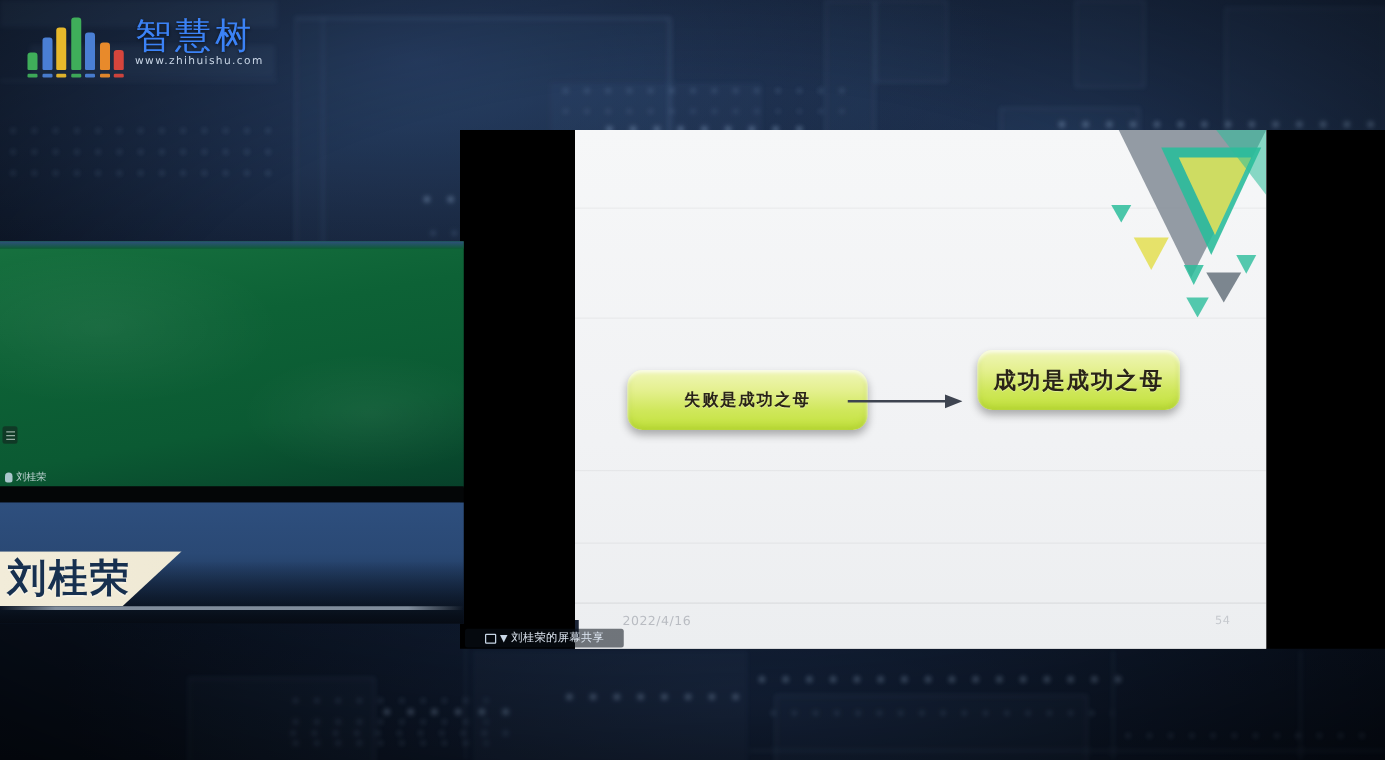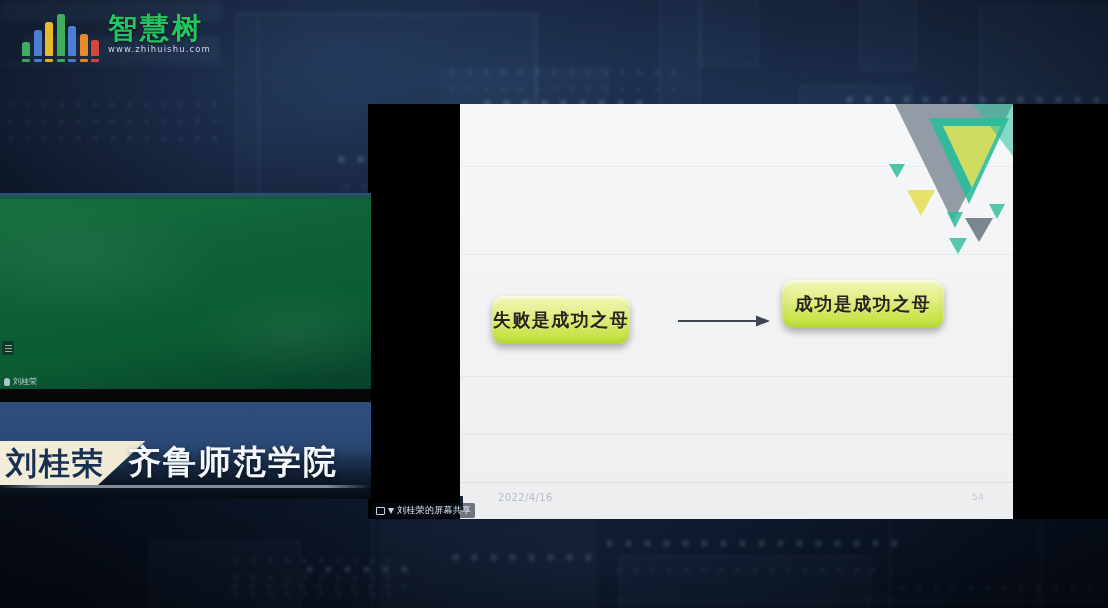--- a/index.html
+++ b/index.html
@@ -32,21 +32,21 @@
   .vig{ position:absolute; inset:0; pointer-events:none;
         background:radial-gradient(ellipse 85% 75% at 50% 45%, rgba(0,0,0,0) 45%, rgba(0,0,0,.55) 100%); }
 
   
   #brand{ position:absolute; left:22px; top:14px; display:flex; align-items:flex-end; gap:9px; z-index:14; }
   .bars{ display:flex; align-items:flex-end; gap:3.5px; height:42px; }
   .bar{ width:8px; border-radius:2.5px 2.5px 1px 1px; position:relative; }
   .bar::after{ content:""; position:absolute; left:0; right:0; bottom:-6px; height:3px;
                background:inherit; border-radius:1px; opacity:.95; }
   .brandtxt{ display:flex; flex-direction:column; align-items:flex-start; padding-bottom:1px; }
-  .bt-cn{ font-size:29px; line-height:29px; color:#22c55e; font-weight:700; letter-spacing:3px;
+  .bt-cn{ font-size:29px; line-height:29px; color:#3b82f6; font-weight:400; letter-spacing:3px;
           text-shadow:0 1px 3px rgba(0,0,0,.6); }
   .bt-url{ font-size:8.5px; line-height:11px; color:#c9d6e6; letter-spacing:1.1px; margin-top:1px; }
 
   
   #video{ position:absolute; left:0; top:193px; width:371px; height:197px; overflow:hidden; z-index:12;
           background:linear-gradient(170deg,#17713f 0%,#0d6236 35%,#0b5a33 70%,#07402a 100%); }
   .vb-top{ position:absolute; left:0; top:0; width:100%; height:6px;
            background:linear-gradient(180deg,#2f4f7d,#0e5c36); }
   .chalk{ position:absolute; inset:0;
           background:
@@ -90,32 +90,32 @@
   
   #deco{ position:absolute; right:0; top:0; width:180px; height:150px; overflow:hidden; }
 
   
   .fbox{ position:absolute; border-radius:12px; display:flex; align-items:center; justify-content:center;
          background:linear-gradient(180deg,#f0f6b8 0%,#e4f08f 34%,#cfe75a 68%,#c2e23c 100%);
          box-shadow:0 4px 7px rgba(0,0,0,.30), inset 0 2px 3px rgba(255,255,255,.75),
                     inset 0 -3px 5px rgba(150,180,30,.35);
          color:#2a2418; font-weight:700; letter-spacing:1.5px; }
   .fbox span{ text-shadow:0 1px 0 rgba(255,255,255,.35); }
-  #fbox1{ left:32px; top:192px; width:138px; height:48px; font-size:18px; }
+  #fbox1{ left:42px; top:192px; width:192px; height:48px; font-size:13px; }
   #fbox2{ left:322px; top:176px; width:162px; height:48px; font-size:18px; }
   #arrow{ position:absolute; left:218px; top:210px; width:92px; height:14px; }
 
   .sl-date{ position:absolute; left:38px; top:388px; font-size:10px; color:#b9bcc2; letter-spacing:.4px; }
   .sl-page{ position:absolute; left:492px; top:388px; font-size:9px; color:#c6c9ce; letter-spacing:.4px;margin-left:20px; }
   .sl-leftmark{ position:absolute; left:-2px; top:392px; width:5px; height:14px; background:#1b2436; }
 
   
   #sharecap{ position:absolute; left:372px; top:503px; height:15px; z-index:15;
              display:flex; align-items:center; gap:3px;
-             padding:0 4px; background:rgba(10,16,26,.55); border-radius:2px; }
+             padding:0 16px; background:rgba(10,16,26,.55); border-radius:2px; }
   .capicon{ width:9px; height:8px; border:1px solid #c8d6e6; border-radius:1px; }
   .capdl{ width:0;height:0;border-left:3.5px solid transparent;border-right:3.5px solid transparent;
           border-top:6px solid #c8d6e6; }
   .captxt{ font-size:9px; color:#dde6f1; letter-spacing:.3px; white-space:nowrap; }
 </style>
 </head>
 <body>
 
 <div id="stage">
 
@@ -194,21 +194,20 @@
       <span>刘桂荣</span>
     </div>
   </div>
 
   <div id="banner">
     <div class="bn-black"></div>
     <div class="bn-bg"></div>
     <div class="bn-shade"></div>
     <div class="bn-strip"></div>
     <div class="bn-name">刘桂荣</div>
-    <div class="bn-org">齐鲁师范学院</div>
     <div class="bn-under"></div>
   </div>
 
   <div id="share">
     <div id="slide">
       <div class="slide-paper"></div>
       <div class="sh-line" style="top:62px;"></div>
       <div class="sh-line" style="top:150px;"></div>
       <div class="sh-line" style="top:272px;"></div>
       <div class="sh-line" style="top:330px;"></div>

